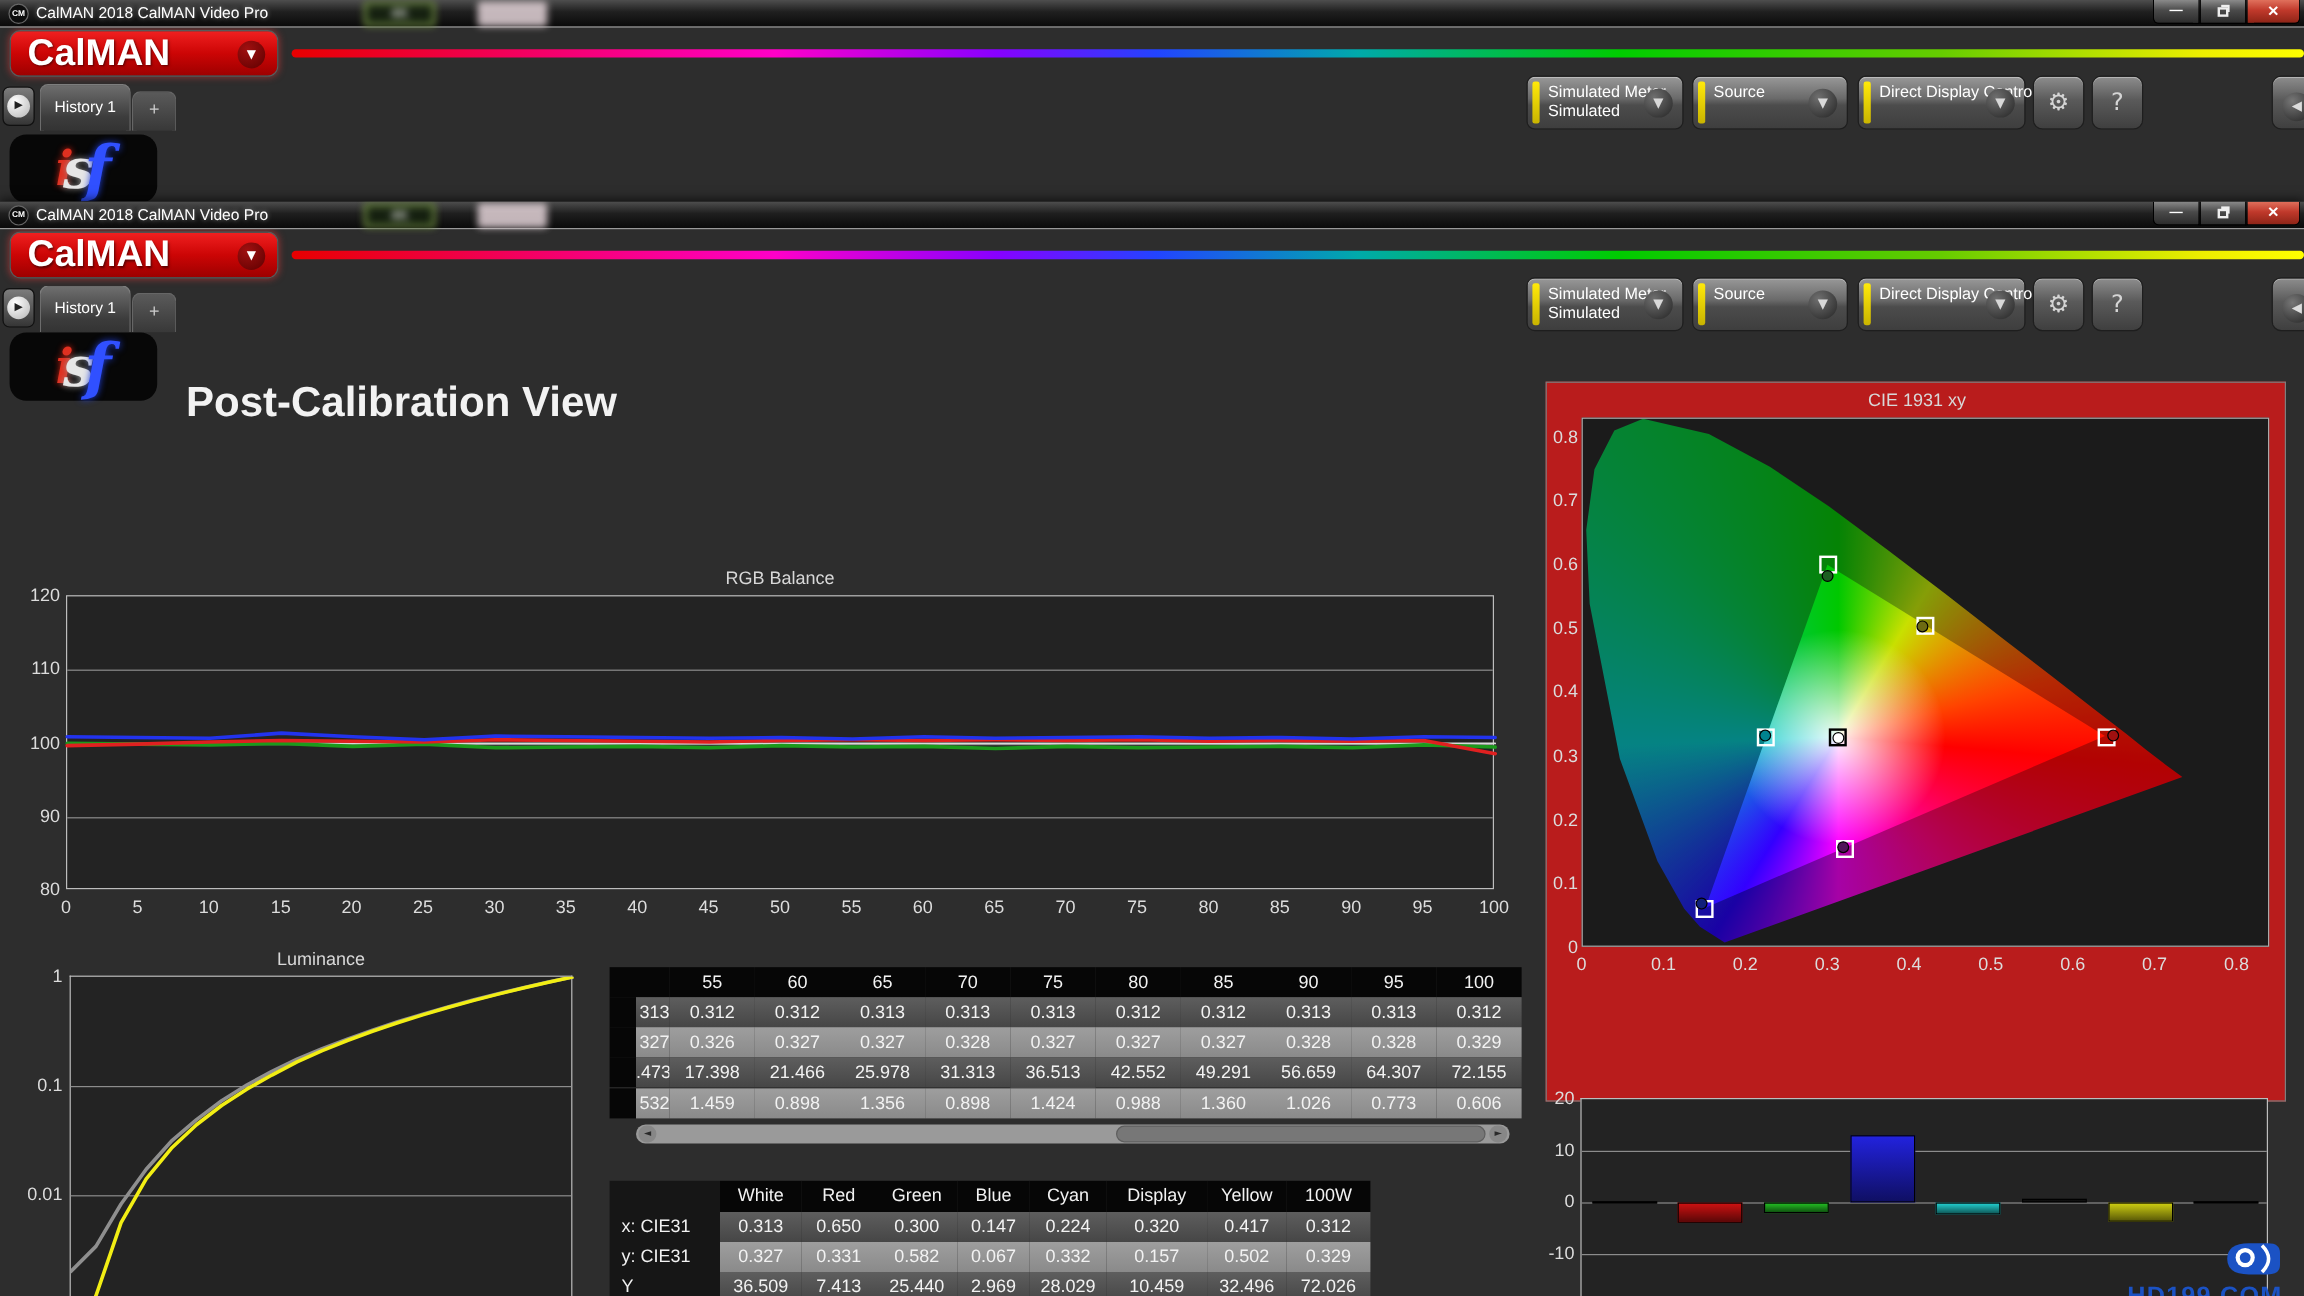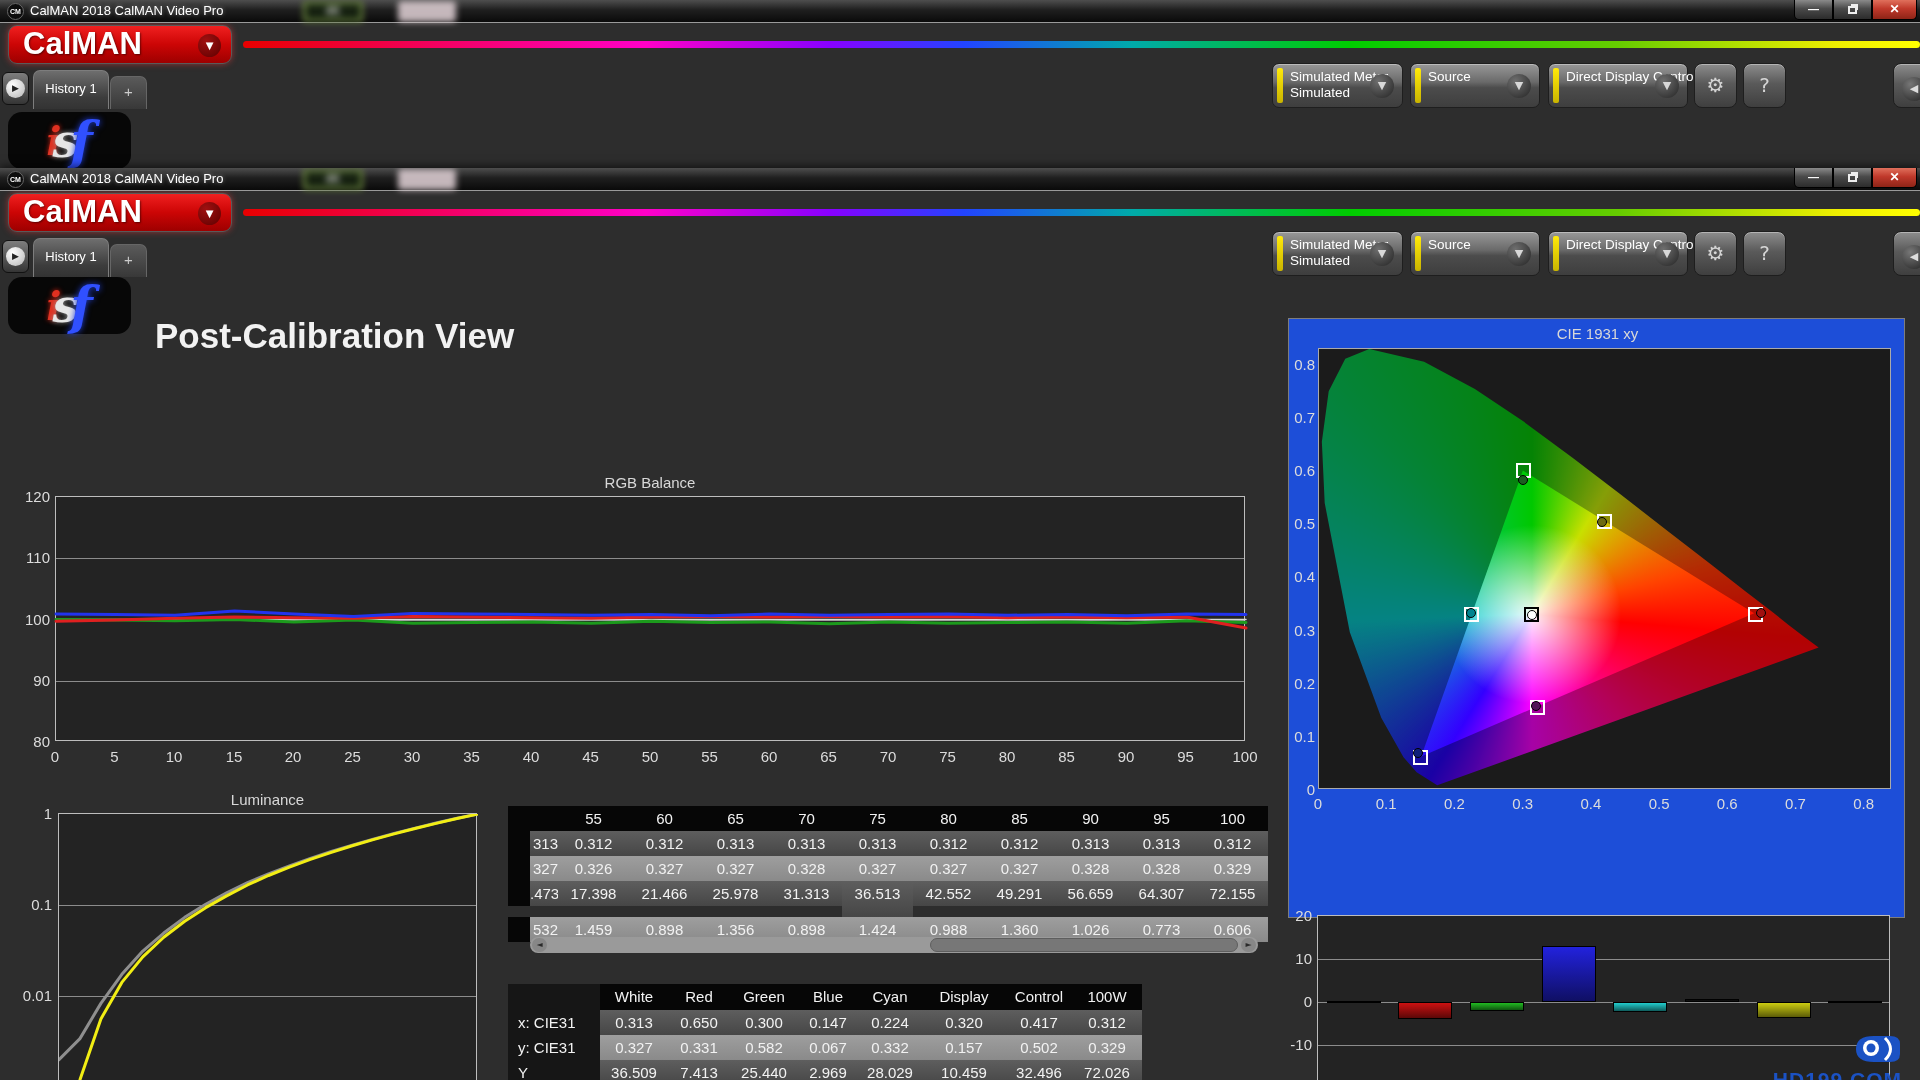--- a/index.html
+++ b/index.html
@@ -104,21 +104,21 @@
   .tcell.lbl { text-align:left; padding-left:10px; background:#161616 !important; }
   .tcell.partial { text-align:right; }
 
   .hscroll { position:absolute; height:16px; background:#9a9a9a; border-radius:8px; }
   .hs-arrow { position:absolute; top:1px; width:15px; height:14px; background:#878787; border-radius:7px;
     color:#2a2a2a; font-size:8px; text-align:center; line-height:14px; font-family:"DejaVu Sans",sans-serif; }
   .hs-thumb { position:absolute; top:1px; height:14px; background:#777; border:1px solid #5e5e5e; border-radius:7px; }
 
   
   .cie-panel { position:absolute; left:1288px; top:150px; width:617px; height:600px;
-    background:#1d4ed8; border:1px solid #7d7d7d; }
+    background:#b91c1c; border:1px solid #7d7d7d; }
   .cie-plot { position:absolute; left:29px; top:29px; width:573px; height:441px;
     border:1px solid #aaa; background:#1b1b1b; }
   .horseshoe, .gamut-tri { position:absolute; inset:0; }
   .horseshoe { filter:brightness(.78) saturate(.95);
     background:conic-gradient(from 0deg at 37.3% 60.4%,
       #00aa00 0deg,#aacc00 31deg,#ee3300 75deg,#ee0000 95deg,#ee0077 140deg,
       #dd00dd 180deg,#2200dd 212deg,#00aaaa 268deg,#00aa44 320deg,#00aa00 360deg);
     clip-path:polygon(20.7% 99.4%,17.1% 96.4%,14.8% 93%,10.9% 84%,5.4% 64.5%,1% 35.1%,
       0.5% 21.1%,1.7% 9.6%,4.6% 2.2%,8.8% 0%,18.4% 2.9%,27.3% 9.1%,35.9% 16.6%,44.4% 24.8%,
       52.9% 33.2%,61% 41.4%,68.5% 48.9%,74.6% 55.1%,79.3% 59.8%,82.3% 62.9%,85% 65.6%,87.5% 68%); }
@@ -344,21 +344,21 @@
           <div class="tcell" style="width: 71px; height: 25px; line-height: 25px;">0.328</div>
           <div class="tcell" style="width: 71px; height: 25px; line-height: 25px;">0.329</div>
         </div>
         <div class="trow dark">
           <div class="tcell blackcol" style="width: 22px; height: 25px; line-height: 25px;"></div>
           <div class="tcell partial" style="width: 28px; height: 25px; line-height: 25px;">.473</div>
           <div class="tcell" style="width: 71px; height: 25px; line-height: 25px;">17.398</div>
           <div class="tcell" style="width: 71px; height: 25px; line-height: 25px;">21.466</div>
           <div class="tcell" style="width: 71px; height: 25px; line-height: 25px;">25.978</div>
           <div class="tcell" style="width: 71px; height: 25px; line-height: 25px;">31.313</div>
-          <div class="tcell" style="width: 71px; height: 36px; line-height: 25px;">36.513</div>
+          <div class="tcell" style="width: 71px; height: 26px; line-height: 25px;">36.513</div>
           <div class="tcell" style="width: 71px; height: 25px; line-height: 25px;">42.552</div>
           <div class="tcell" style="width: 71px; height: 25px; line-height: 25px;">49.291</div>
           <div class="tcell" style="width: 71px; height: 25px; line-height: 25px;">56.659</div>
           <div class="tcell" style="width: 71px; height: 25px; line-height: 25px;">64.307</div>
           <div class="tcell" style="width: 71px; height: 25px; line-height: 25px;">72.155</div>
         </div>
         <div class="trow light">
           <div class="tcell blackcol" style="width: 22px; height: 25px; line-height: 25px;"></div>
           <div class="tcell partial" style="width: 28px; height: 25px; line-height: 25px;">532</div>
           <div class="tcell" style="width: 71px; height: 25px; line-height: 25px;">1.459</div>
@@ -381,21 +381,21 @@
 
     <div class="dtable" id="table2" style="left:508px;top:816px;">
         <div class="trow thead">
           <div class="tcell lbl" style="width: 92px; height: 26px; line-height: 26px;"></div>
           <div class="tcell" style="width: 68px; height: 26px; line-height: 26px;">White</div>
           <div class="tcell" style="width: 62px; height: 26px; line-height: 26px;">Red</div>
           <div class="tcell" style="width: 68px; height: 26px; line-height: 26px;">Green</div>
           <div class="tcell" style="width: 60px; height: 26px; line-height: 26px;">Blue</div>
           <div class="tcell" style="width: 64px; height: 26px; line-height: 26px;">Cyan</div>
           <div class="tcell" style="width: 84px; height: 26px; line-height: 26px;">Display</div>
-          <div class="tcell" style="width: 66px; height: 26px; line-height: 26px;">Control</div>
+          <div class="tcell" style="width: 66px; height: 26px; line-height: 26px;">Yellow</div>
           <div class="tcell" style="width: 70px; height: 26px; line-height: 26px;">100W</div>
         </div>
         <div class="trow dark">
           <div class="tcell lbl" style="width: 92px; height: 25px; line-height: 25px;">x: CIE31</div>
           <div class="tcell" style="width: 68px; height: 25px; line-height: 25px;">0.313</div>
           <div class="tcell" style="width: 62px; height: 25px; line-height: 25px;">0.650</div>
           <div class="tcell" style="width: 68px; height: 25px; line-height: 25px;">0.300</div>
           <div class="tcell" style="width: 60px; height: 25px; line-height: 25px;">0.147</div>
           <div class="tcell" style="width: 64px; height: 25px; line-height: 25px;">0.224</div>
           <div class="tcell" style="width: 84px; height: 25px; line-height: 25px;">0.320</div>

